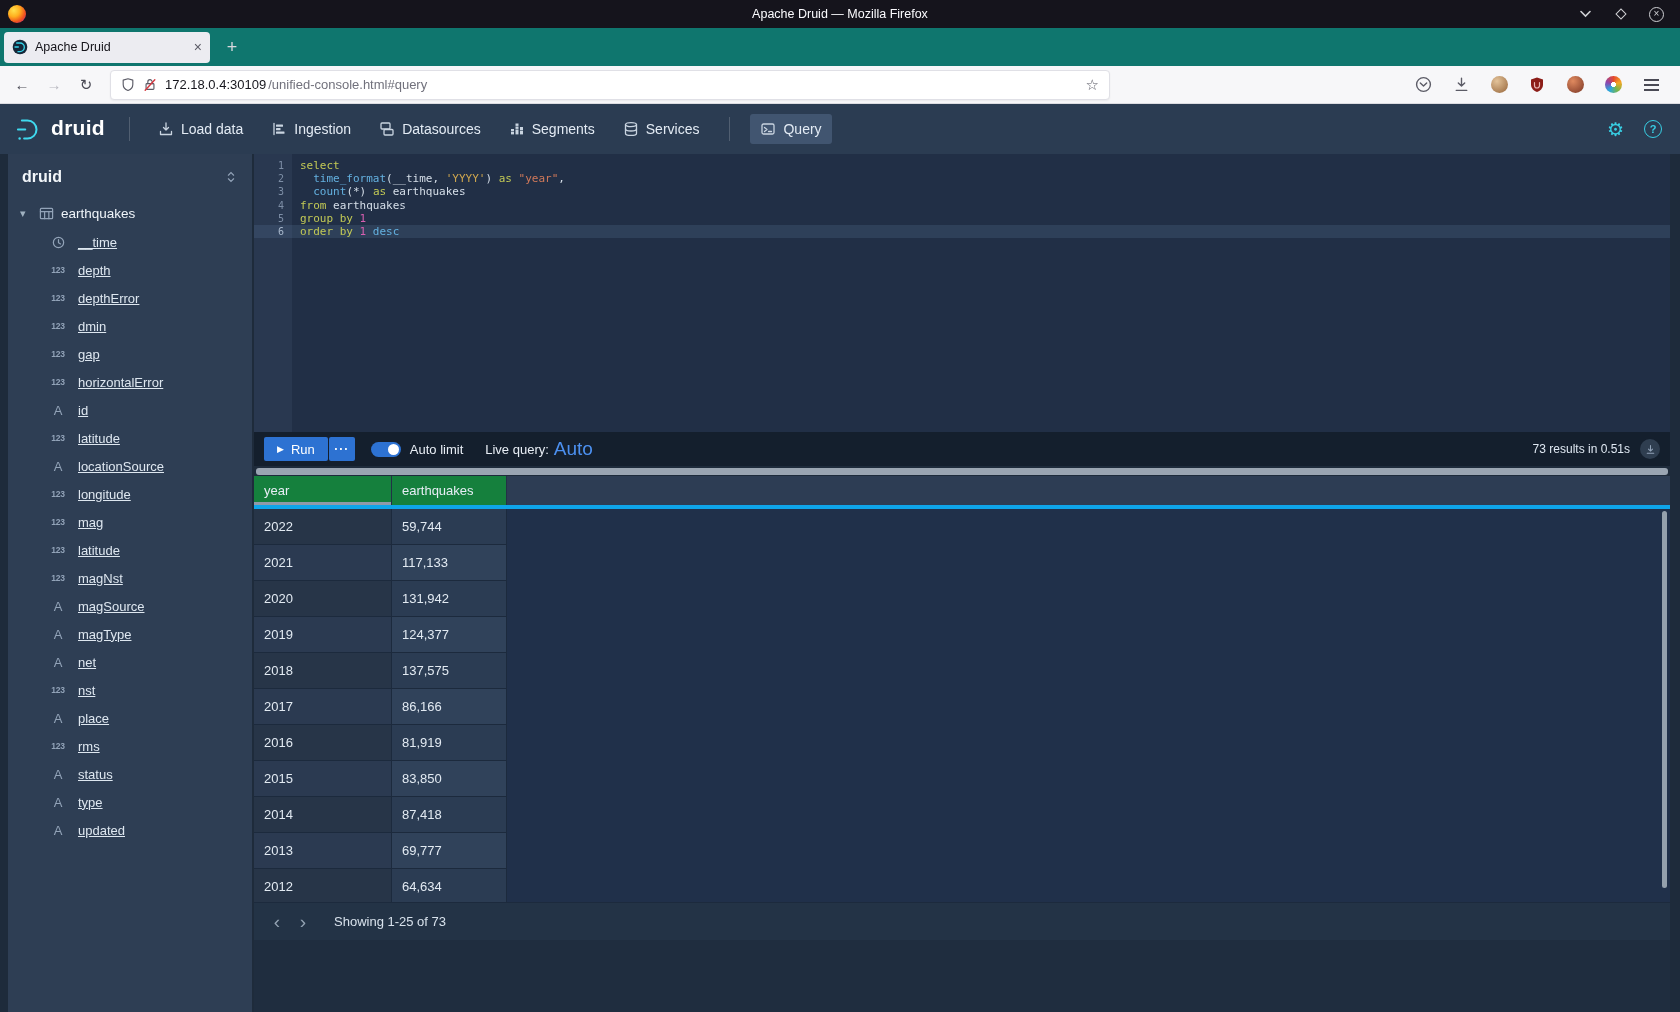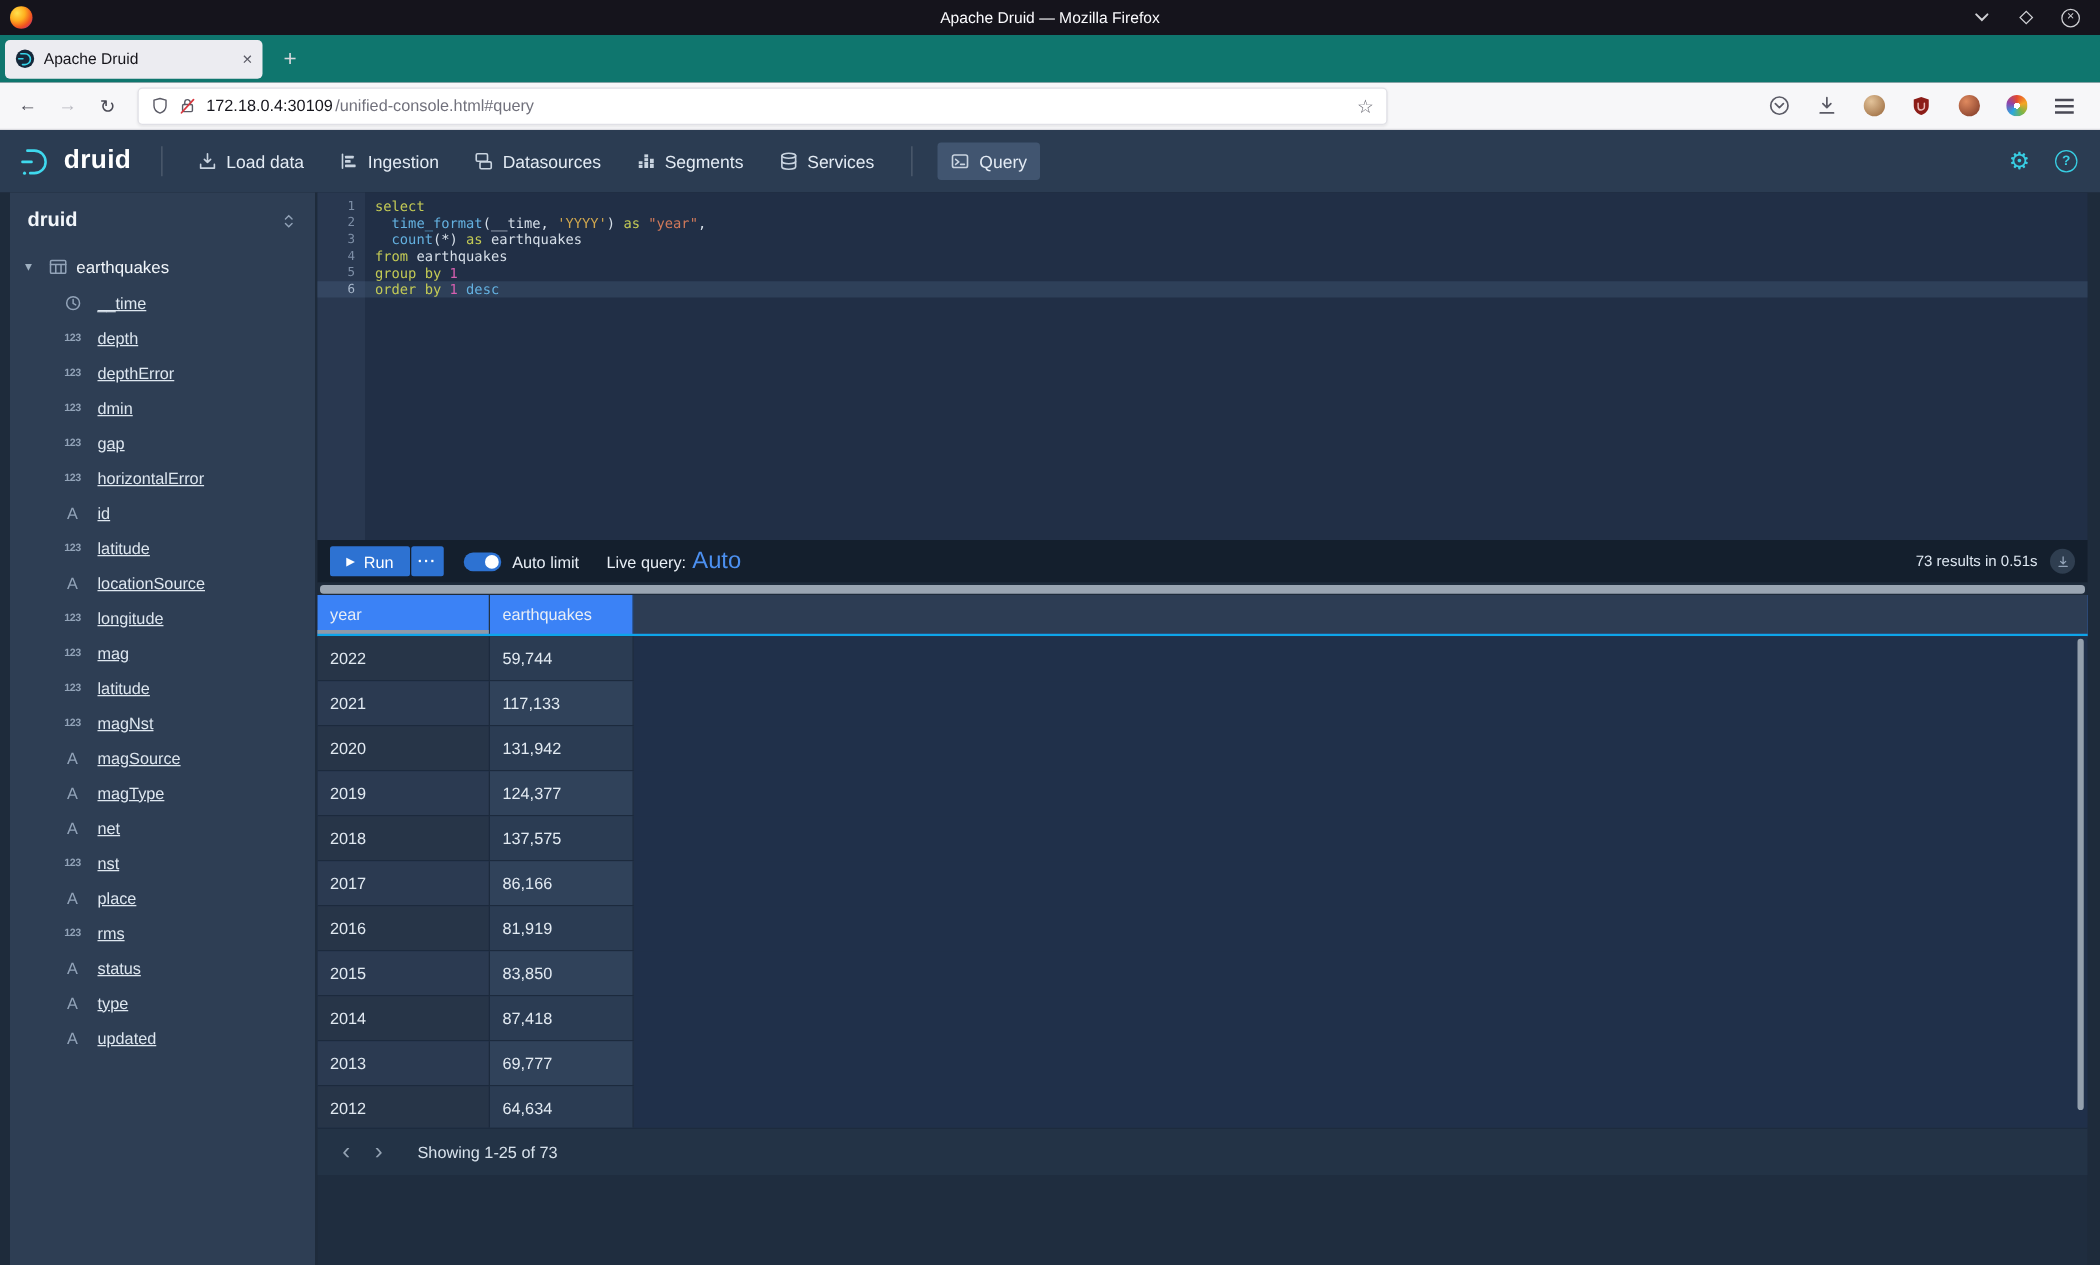--- a/index.html
+++ b/index.html
@@ -94,21 +94,21 @@
   .live-value { font-size:19px; color:var(--link,#4c90f0); margin-left:5px; cursor:pointer; }
   .run-spacer { flex:1; }
   .results-info { font-size:12px; color:#dfe8f2; margin-right:10px; }
   .dl-circle { width:20px; height:20px; border-radius:50%; background:#2f3e50; display:flex; align-items:center; justify-content:center; cursor:pointer; }
 
   
   .hsplit { height:10px; flex:0 0 10px; background:#1e2b3b; display:flex; align-items:center; cursor:row-resize; }
   .hsplit-thumb { height:7px; width:100%; margin:0 2px; background:#9aa5b2; border-radius:3px; }
 
   
-  .grid-header { height:33px; flex:0 0 33px; display:flex; background:#3b82f6; border-bottom:2px solid #0ea5e9; }
+  .grid-header { height:33px; flex:0 0 33px; display:flex; background:#15803d; border-bottom:4px solid #0ea5e9; }
   .gh-cell { display:flex; align-items:center; padding-left:10px; font-size:13px; color:#e8eef6; border-right:1px solid #223246; position:relative; cursor:pointer; }
   .gh-cell.year { width:138px; flex:0 0 138px; }
   .gh-cell.num { width:115px; flex:0 0 115px; }
   .gh-rest { flex:1; background:#2d3d54; }
   .sort-underline { position:absolute; left:0; right:0; bottom:0; height:3px; background:#8f9aa8; }
   .rows { flex:0 0 393px; height:393px; overflow:hidden; position:relative; background:#20304a; }
   .grid-row { height:36px; display:flex; }
   .cell { display:flex; align-items:center; padding-left:10px; font-size:13px; color:#e2eaf2; border-bottom:1px solid #1c2a3d; border-right:1px solid #1c2a3d; cursor:pointer; }
   .cell.year { width:138px; flex:0 0 138px; }
   .cell.num { width:115px; flex:0 0 115px; }

